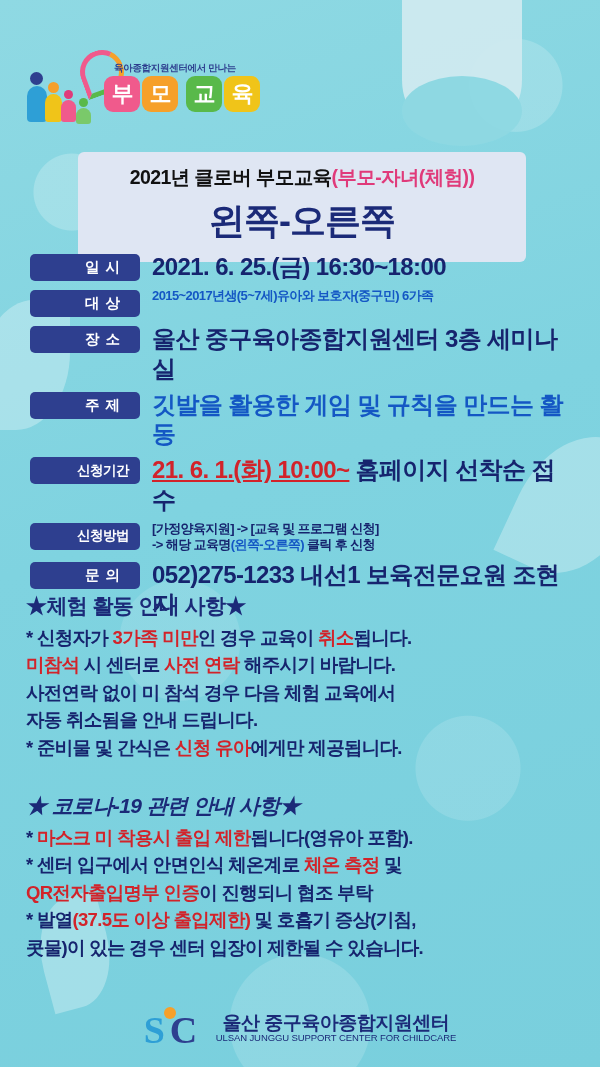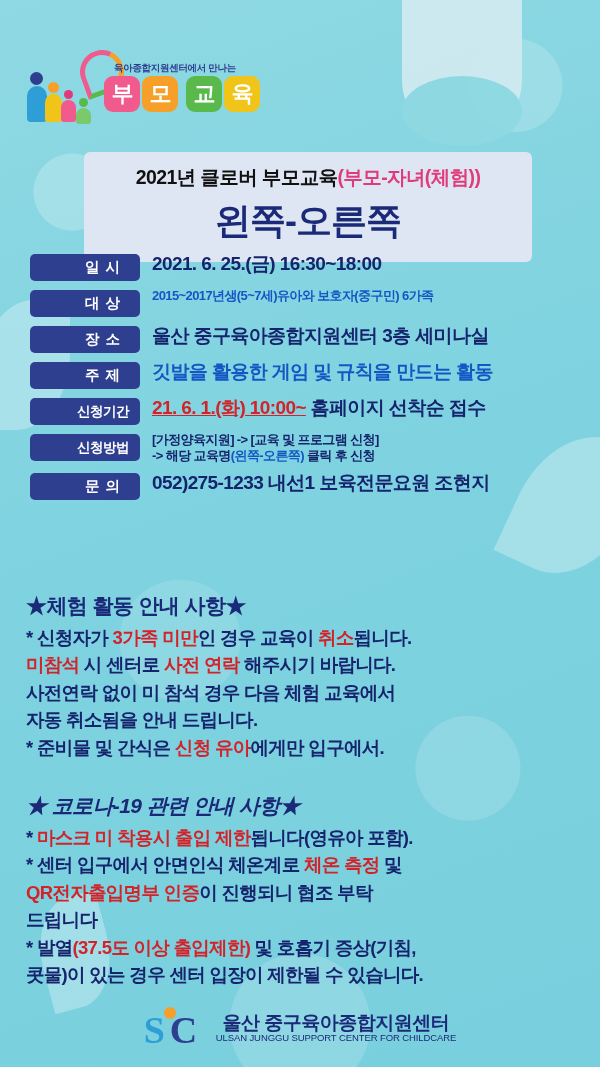--- a/index.html
+++ b/index.html
@@ -127,21 +127,20 @@
   .title-panel {
     position: absolute;
     left: 78px;
     top: 152px;
     width: 448px;
     background: #dfe6f3;
     border-radius: 6px;
     padding: 12px 10px 16px;
     text-align: center;
     box-sizing: border-box;
-    margin-left: 6px;
   }
   .title-line1 {
     font-size: 19.5px;
     font-weight: bold;
     color: #111111;
     letter-spacing: -0.6px;
     white-space: nowrap;
   }
   .title-line1 .pink { color: #e03a7a; }
   .title-line2 {
@@ -178,21 +177,21 @@
     align-items: center;
     justify-content: center;
     letter-spacing: 1px;
     margin-top: 2px;
     padding-left: 36px;
   }
   .tag.tight { letter-spacing: -0.5px; font-size: 13.5px; }
   .val {
     flex: 1 1 auto;
     padding-left: 12px;
-    font-size: 19px;
+    font-size: 24px;
     font-weight: bold;
     color: #111111;
     line-height: 1.22;
     letter-spacing: -0.6px;
   }
   .val.small { font-size: 13px; }
   .blue { color: #1457c4; }
   .navy { color: #16246e; }
   .red { color: #d2232a; }
   .pink { color: #e03a7a; }
@@ -367,31 +366,30 @@
 
   </div>
 
   <div class="notice n1">
     <h3>★체험 활동 안내 사항★</h3>
     <div id="notice1-body">
         <p><span class="navy">* 신청자가 </span><span class="red">3가족 미만</span><span class="navy">인 경우 교육이 </span><span class="red">취소</span><span class="navy">됩니다.</span></p>
         <p><span class="navy">  </span><span class="red">미참석</span><span class="navy"> 시 센터로 </span><span class="red">사전 연락</span><span class="navy"> 해주시기 바랍니다.</span></p>
         <p><span class="navy">  사전연락 없이 미 참석 경우 다음 체험 교육에서</span></p>
         <p><span class="navy">  자동 취소됨을 안내 드립니다.</span></p>
-        <p><span class="navy">* 준비물 및 간식은 </span><span class="red">신청 유아</span><span class="navy">에게만 입구에서.</span></p>
+        <p><span class="navy">* 준비물 및 간식은 </span><span class="red">신청 유아</span><span class="navy">에게만 제공됩니다.</span></p>
       </div>
   </div>
 
   <div class="notice n2">
     <h3>★ 코로나-19 관련 안내 사항★</h3>
     <div id="notice2-body">
         <p><span class="navy">* </span><span class="red">마스크 미 착용시 출입 제한</span><span class="navy">됩니다(영유아 포함).</span></p>
         <p><span class="navy">* 센터 입구에서 안면인식 체온계로 </span><span class="red">체온 측정</span><span class="navy"> 및</span></p>
         <p><span class="navy">  </span><span class="red">QR전자출입명부 인증</span><span class="navy">이 진행되니 협조 부탁</span></p>
-        <p><span class="navy">  드립니다</span></p>
         <p><span class="navy">* 발열</span><span class="red">(37.5도 이상 출입제한)</span><span class="navy"> 및 호흡기 증상(기침,</span></p>
         <p><span class="navy">  콧물)이 있는 경우 센터 입장이 제한될 수 있습니다.</span></p>
       </div>
   </div>
 
   <div class="footer">
     <div class="footer-mark">
       <span class="fm-s">S</span>
       <span class="fm-dot"></span>
       <span class="fm-c">C</span>

